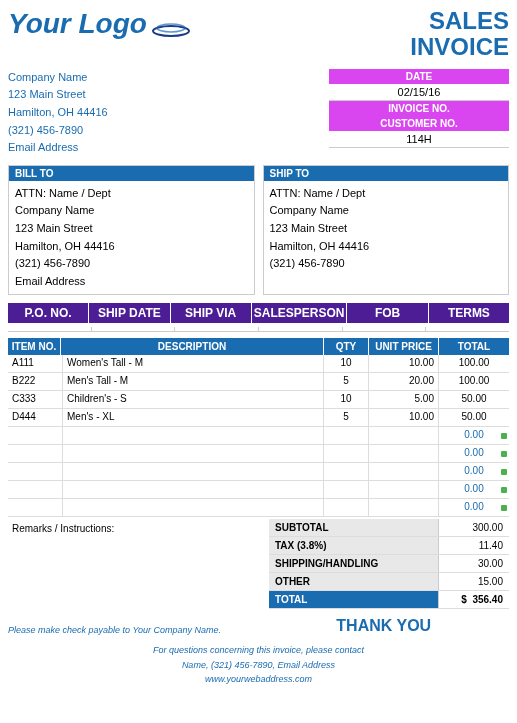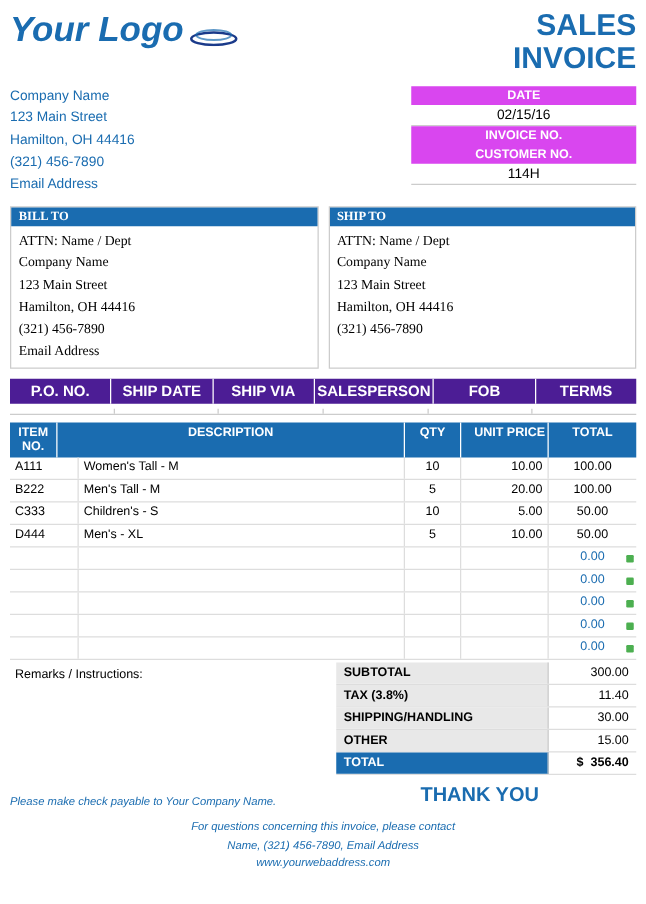--- a/index.html
+++ b/index.html
@@ -72,21 +72,20 @@
       padding: 2px 4px;
       border-bottom: 1px solid #ccc;
       font-size: 11px;
     }
 
     
     .billing-row {
       display: flex;
       gap: 8px;
       margin-bottom: 8px;
-      font-family: Liberation Serif, serif;
     }
     .billing-box {
       flex: 1;
       border: 1px solid #ccc;
     }
     .billing-box .section-header {
       background: #1a6cb0;
       color: #fff;
       font-weight: bold;
       padding: 2px 6px;
@@ -128,24 +127,24 @@
     .po-data-row .col:last-child { border-right: none; }
 
     
     .items-header {
       display: flex;
       background: #1a6cb0;
       color: #fff;
       font-weight: bold;
       font-size: 10px;
     }
-    .items-header .col-no { width: 38px; text-align: center; padding: 3px 2px; border-right: 1px solid #fff; }
+    .items-header .col-no { width: 53px; text-align: center; padding: 3px 2px; border-right: 1px solid #fff; }
     .items-header .col-desc { flex: 1; text-align: center; padding: 3px 2px; border-right: 1px solid #fff; }
     .items-header .col-qty { width: 45px; text-align: center; padding: 3px 2px; border-right: 1px solid #fff; }
-    .items-header .col-price { width: 70px; text-align: right; padding: 3px 2px; border-right: 1px solid #fff; }
+    .items-header .col-price { width: 70px; text-align: center; padding: 3px 2px; border-right: 1px solid #fff; }
     .items-header .col-total { width: 70px; text-align: center; padding: 3px 2px; }
 
     .items-row {
       display: flex;
       border-bottom: 1px solid #ddd;
       font-size: 10px;
       min-height: 18px;
     }
     .items-row .col-no { width: 55px; padding: 2px 4px; border-right: 1px solid #ddd; }
     .items-row .col-desc { flex: 1; padding: 2px 4px; border-right: 1px solid #ddd; }

